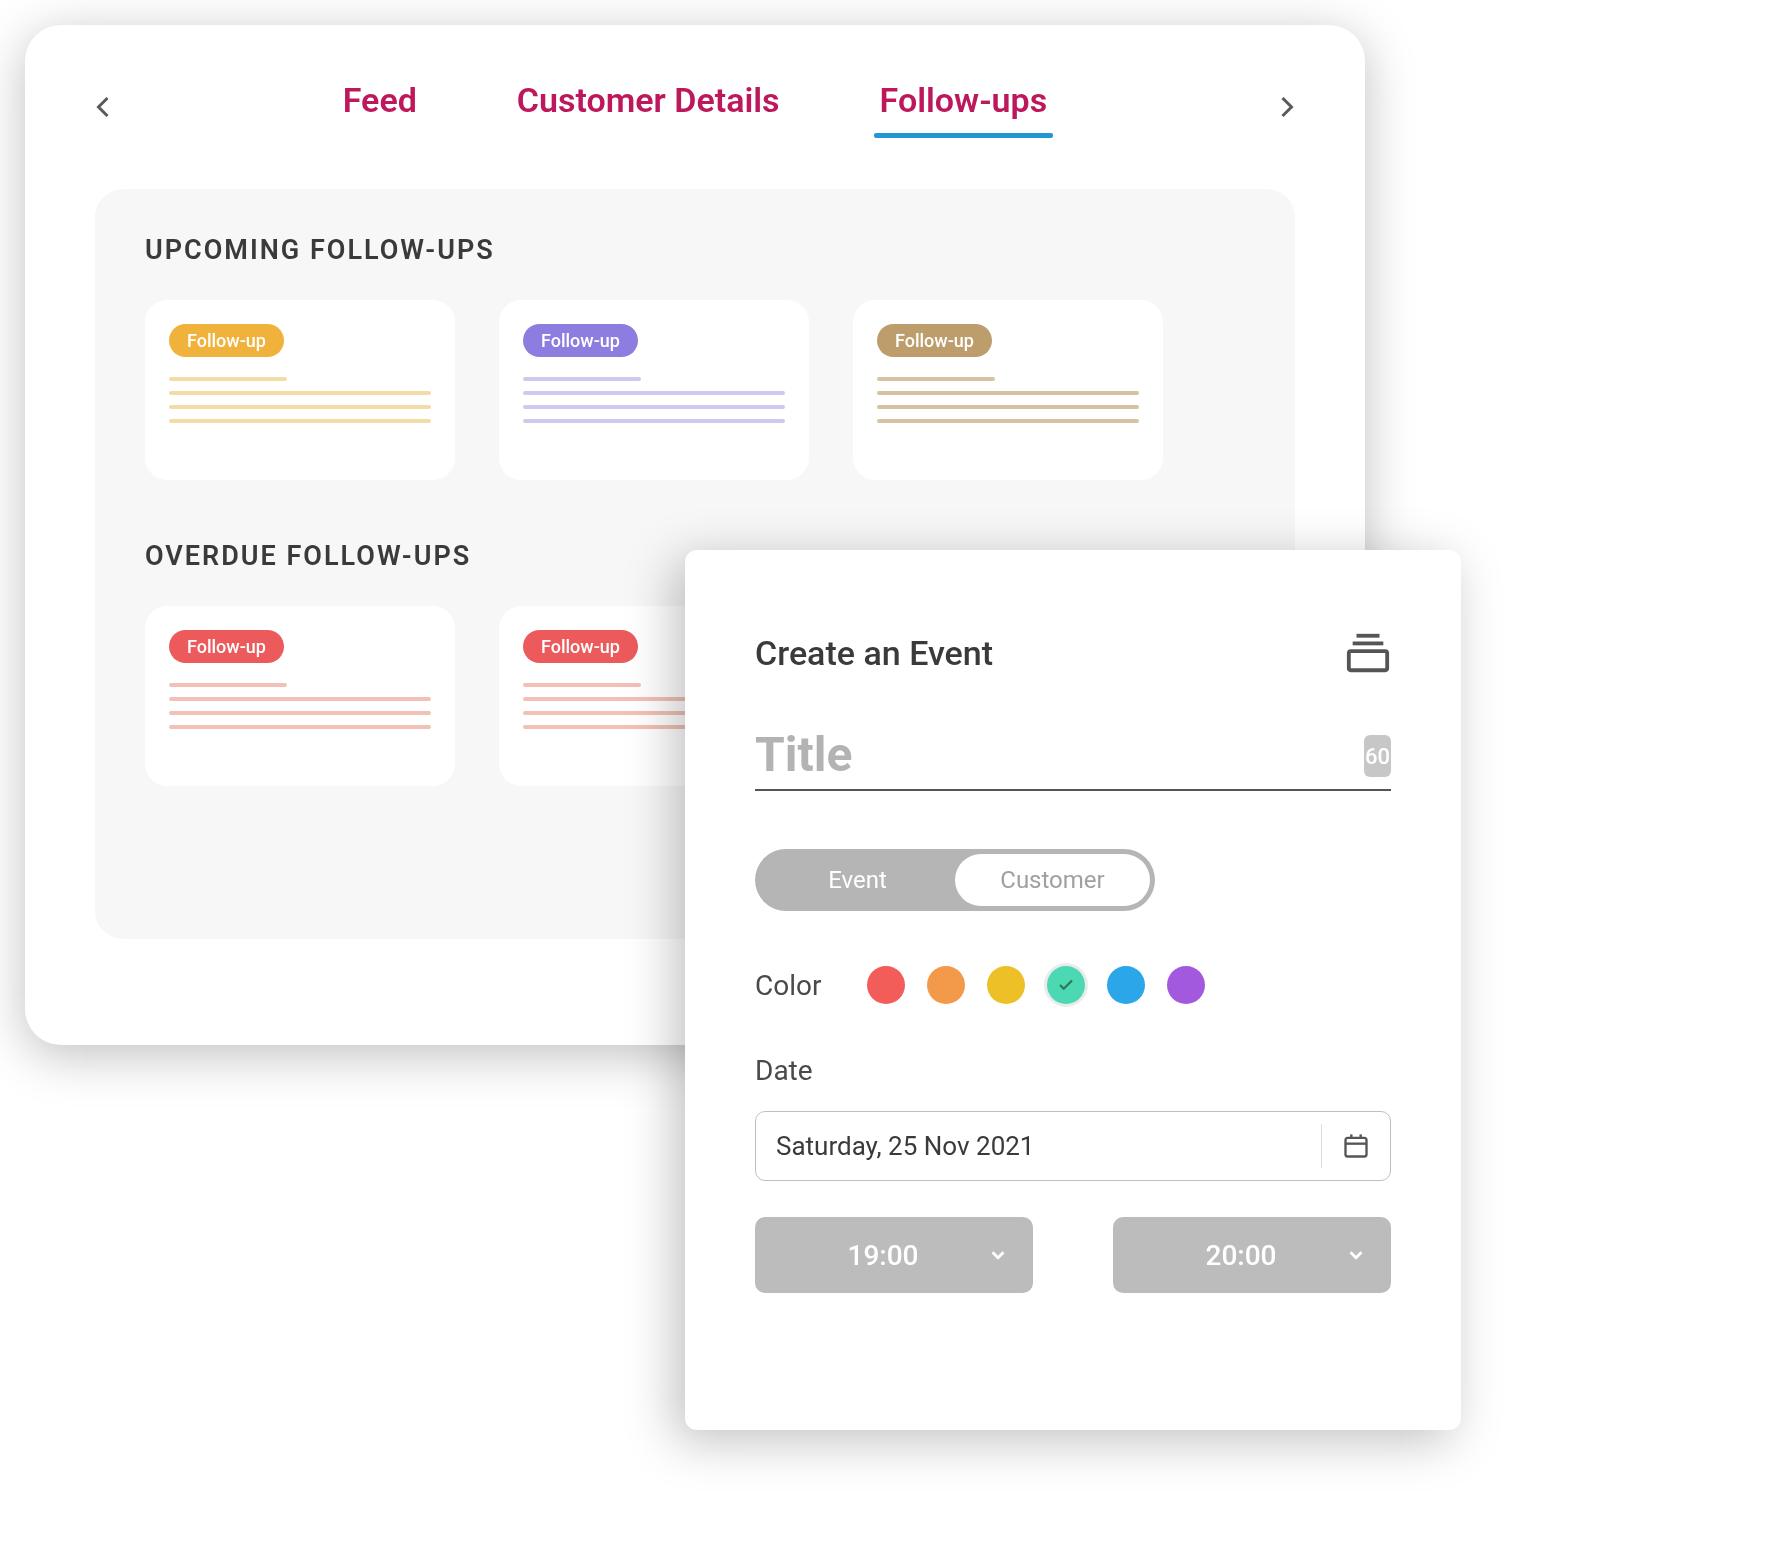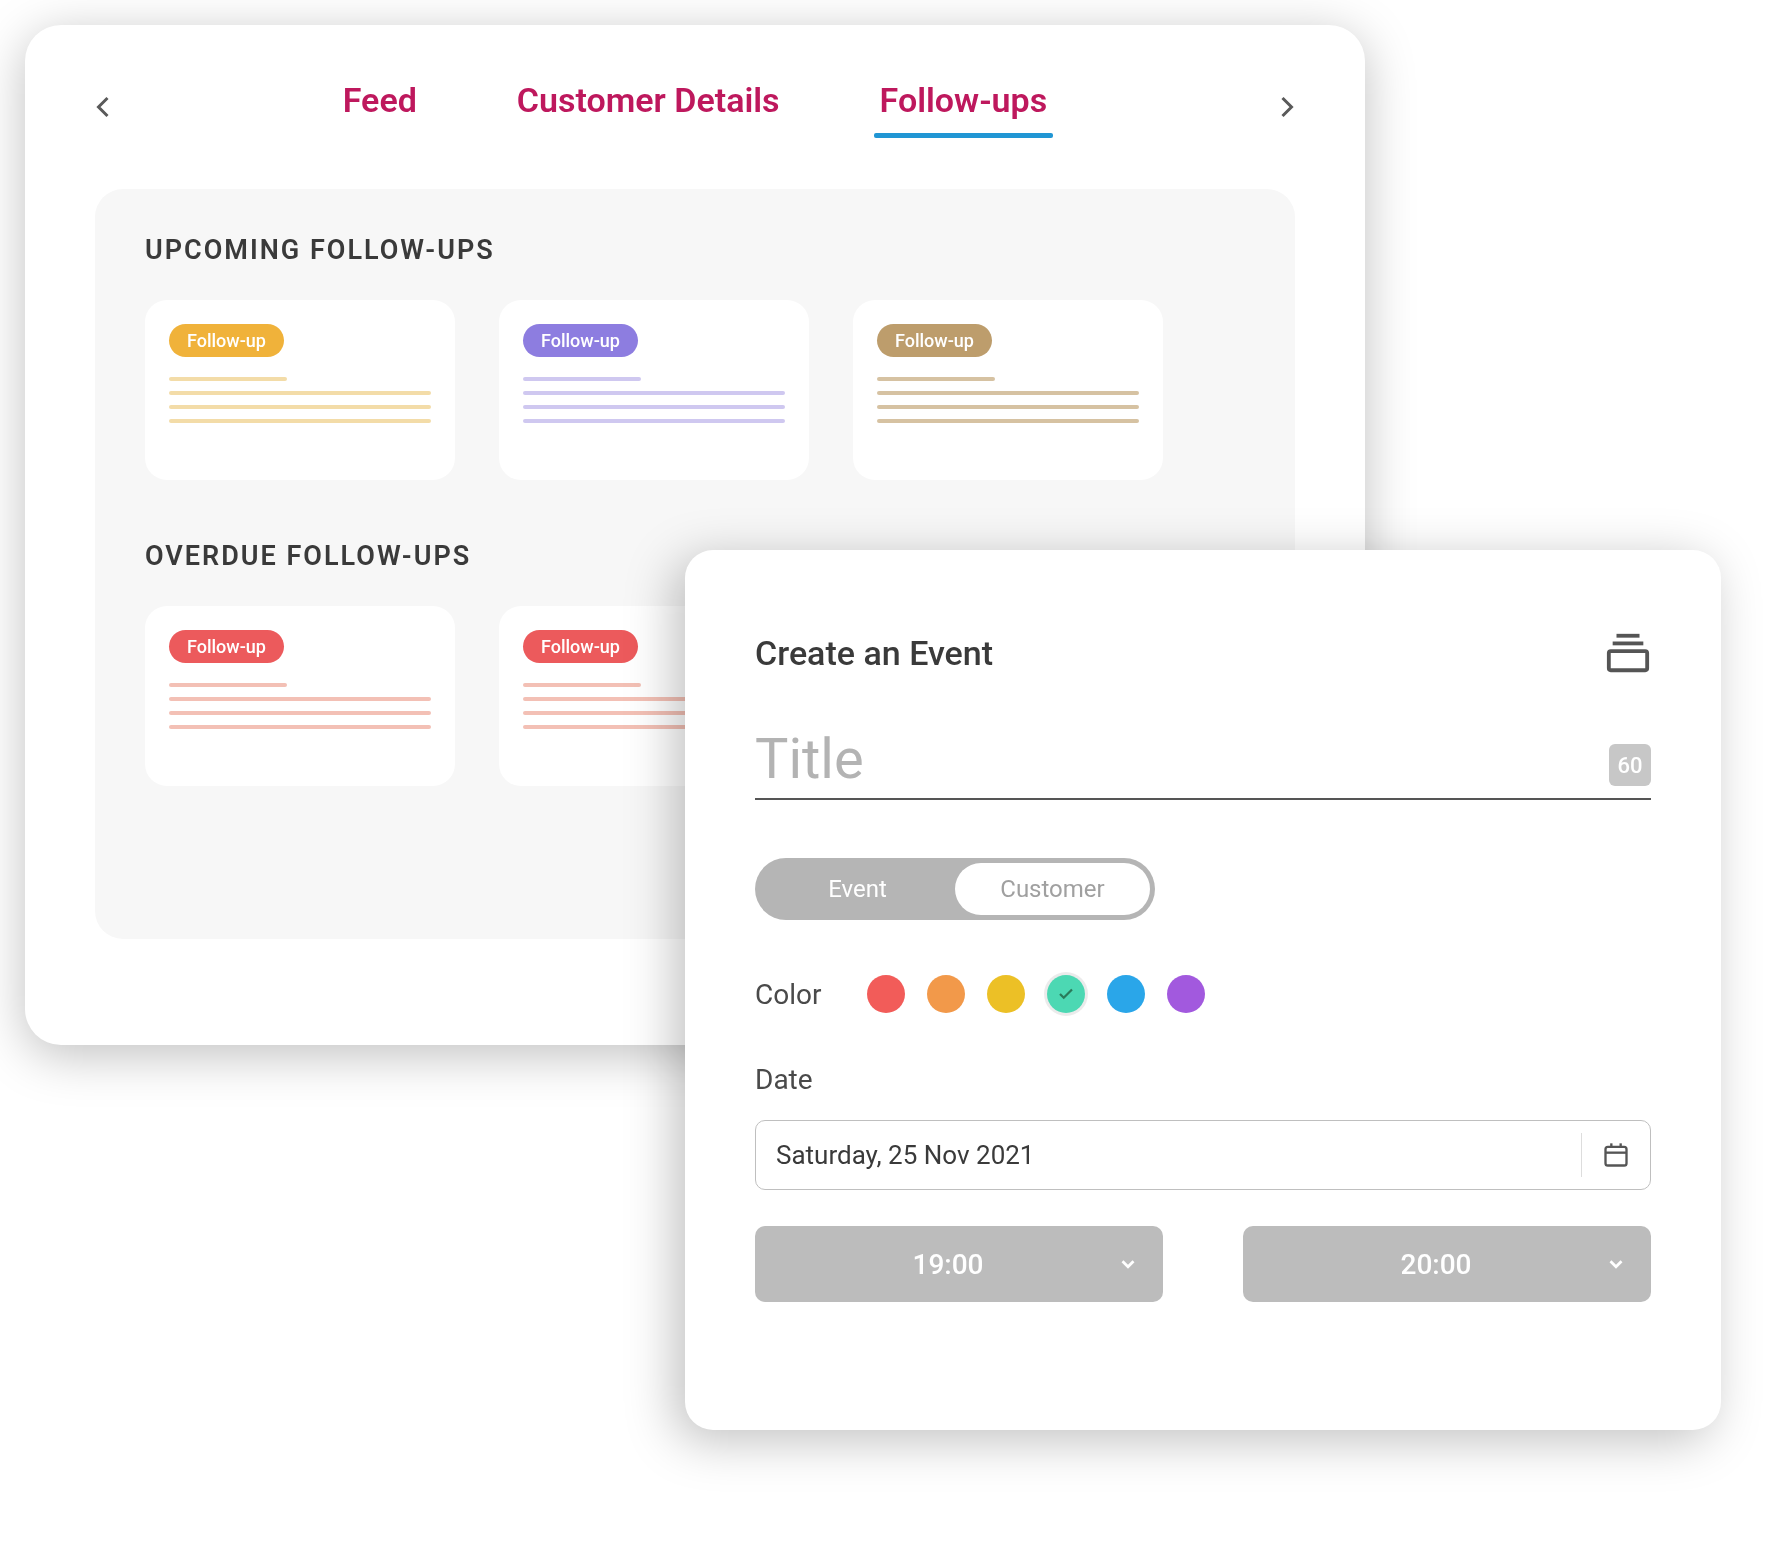--- a/index.html
+++ b/index.html
@@ -113,24 +113,24 @@
     .card-tan .pill { background: #bd9d6c; }
     .card-tan .card-line { background: #d6c2a2; }
     .card-red .pill { background: #ec5a5c; }
     .card-red .card-line { background: #f3c0b5; }
 
     
     .event-panel {
       position: absolute;
       left: 685px;
       top: 550px;
-      width: 1036px;
+      width: 776px;
       height: 880px;
       background: #fff;
-      border-radius: 28px;
+      border-radius: 12px;
       box-shadow: -10px 10px 50px rgba(0,0,0,0.25);
       padding: 80px 70px 0 70px;
     }
     .event-header-row {
       display: flex;
       justify-content: space-between;
       align-items: center;
       margin-bottom: 50px;
     }
     .event-title {
@@ -147,22 +147,22 @@
       display: flex;
       align-items: flex-end;
       border-bottom: 2px solid #555;
       padding-bottom: 6px;
       margin-bottom: 58px;
     }
     .title-input {
       flex: 1;
       border: none;
       outline: none;
-      font-size: 56px;
-      font-weight: 400;
+      font-size: 48px;
+      font-weight: 700;
       color: #333;
     }
     .title-input::placeholder {
       color: #b3b3b3;
     }
     .char-count {
       width: 42px;
       height: 42px;
       background: #c7c7c7;
       color: #fff;

